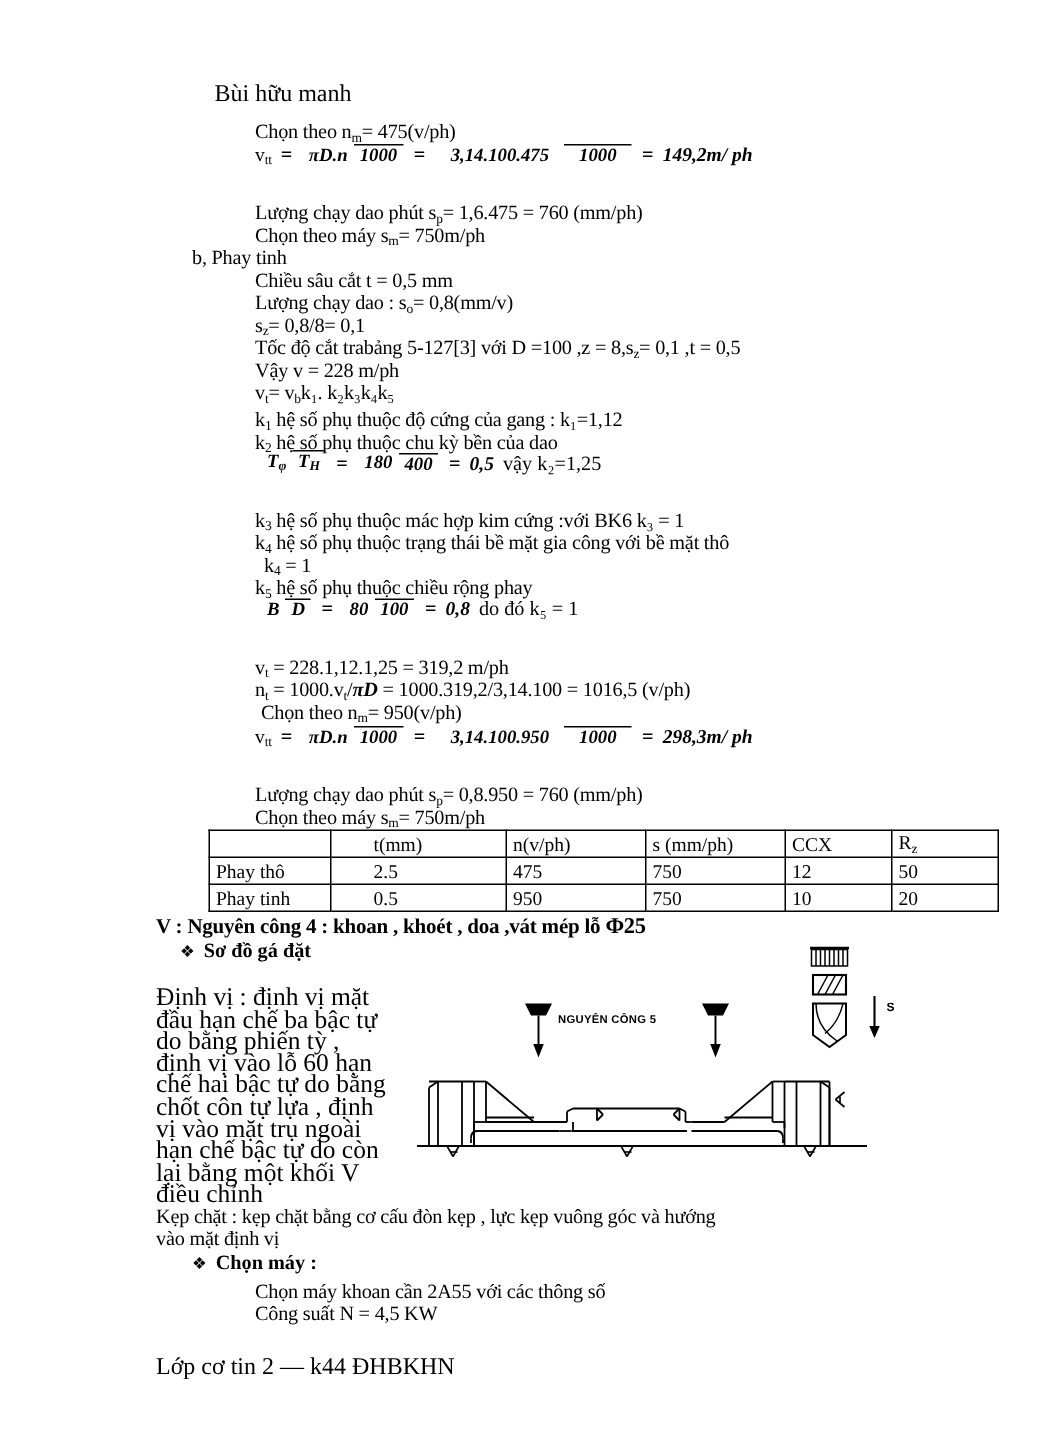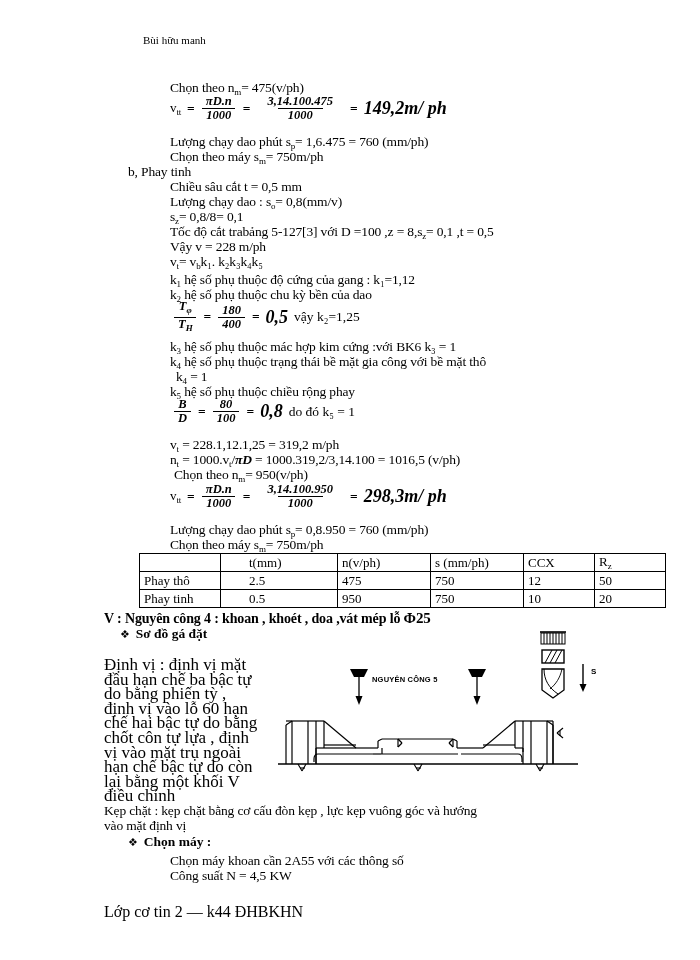--- a/index.html
+++ b/index.html
@@ -37,62 +37,62 @@
   sub {
     font-size: 9px;
     vertical-align: -0.28em;
     letter-spacing: -0.2px;
   }
 
   
   .doc-header {
     position: absolute;
     left: 143px;
-    top: 34px;
-    font-size: 11px;
+    top: 54px;
+    font-size: 16px;
   }
   .doc-footer {
     position: absolute;
     left: 104px;
     top: 903px;
     font-size: 16px;
   }
 
   
   .frac-row {
     position: absolute;
     display: flex;
     align-items: center;
     white-space: nowrap;
     font-size: 13.5px;
   }
   .frac {
     display: inline-flex;
-    flex-direction: column;
+    flex-direction: row;
     align-items: center;
     vertical-align: middle;
     margin: 0 4px;
     font-weight: bold;
     font-style: italic;
   }
   .frac .num {
     padding: 0 4px 0px 4px;
     font-size: 12.5px;
     line-height: 13px;
   }
   .frac .den {
     border-top: 1.6px solid #000;
     padding: 0px 4px 0 4px;
     font-size: 12.5px;
     line-height: 13px;
   }
   .frac.wide .num, .frac.wide .den { padding: 0 10px; }
   .eq { margin: 0 3px; font-weight: bold; }
   .lhs { font-size: 13px; margin-right: 3px; }
-  .res { font-weight: bold; font-style: italic; font-size: 18px; margin-left: 3px; }
+  .res { font-weight: bold; font-style: italic; font-size: 13px; margin-left: 3px; }
   .tail { font-size: 13.5px; margin-left: 6px; font-style: normal; font-weight: normal; }
 
   
   .tbl {
     position: absolute;
     left: 139px;
     top: 553px;
     border-collapse: collapse;
     font-size: 13px;
   }

